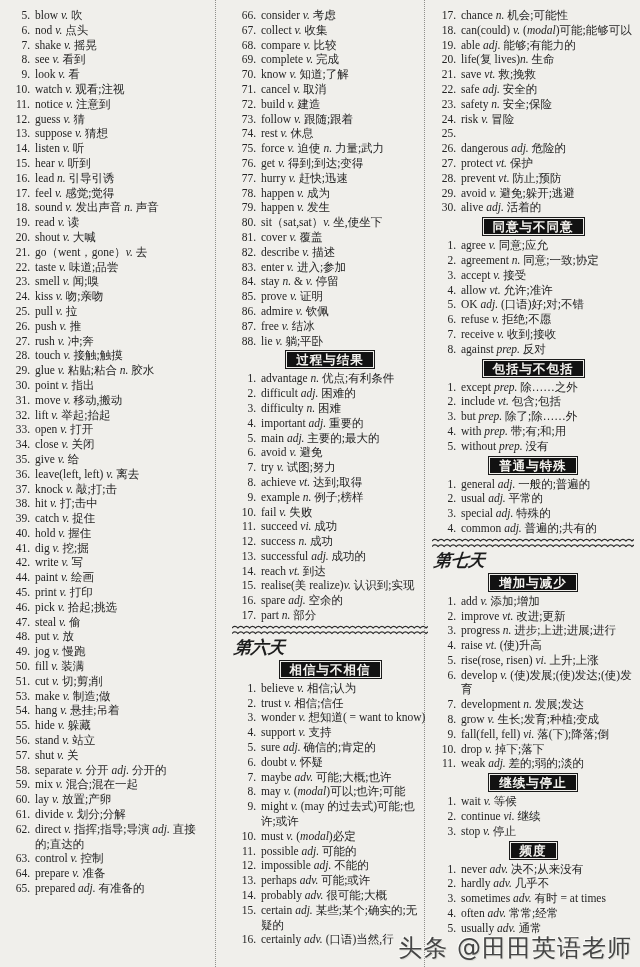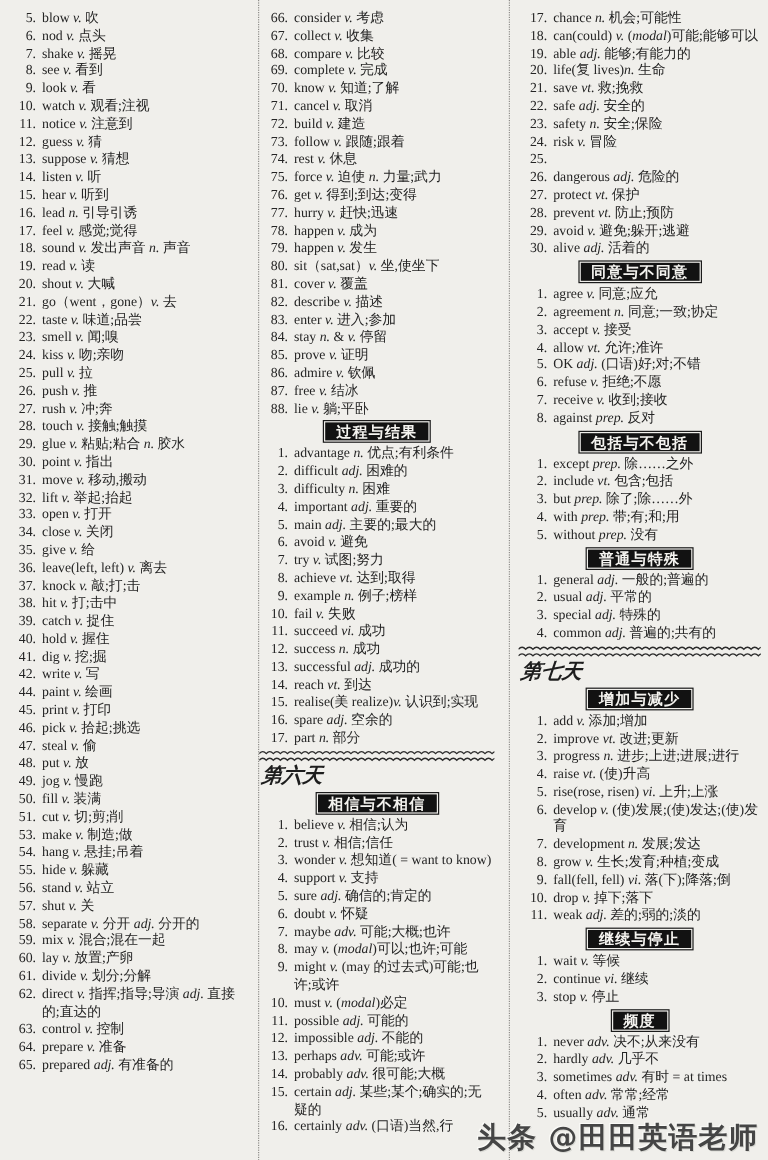--- a/index.html
+++ b/index.html
@@ -4,38 +4,38 @@
 <style>
   html,body{margin:0;padding:0;}
   body{
     width:640px;height:967px;position:relative;overflow:hidden;
     background:#f0efeb;color:#242424;
     font-family:"Liberation Serif","DejaVu Serif",serif;
   }
   .page{position:absolute;inset:0;}
   .col{position:absolute;top:8px;font-size:11.5px;line-height:14.8px;}
   .col1{left:6px;width:204px;}
-  .col2{left:216px;width:196px;}
+  .col2{left:232px;width:196px;}
   .col3{left:432px;width:202px;}
   .colsep{position:absolute;top:0;bottom:0;width:0;border-left:1px dotted #8f8e8a;}
   .sep1{left:215px;} .sep2{left:424px;}
   .entry{display:flex;align-items:baseline;}
   .entry .no{flex:0 0 24px;width:24px;text-align:right;margin-right:5px;}
   .entry .tx{flex:1;}
   .entry .tx i{font-style:italic;}
   .hdrwrap{width:-moz-fit-content;width:fit-content;margin:2px auto;border:1px solid #1b1b1b;padding:1px;background:#f0efeb;}
   .hdr{background:#121212;color:#f4f3ef;font-weight:bold;font-size:12.5px;line-height:15px;
        padding:0 9px;letter-spacing:1px;font-family:"DejaVu Sans","Liberation Sans",sans-serif;}
   .day{font-size:17px;font-weight:bold;font-style:italic;line-height:21px;margin:1px 0 1px 2px;
        font-family:"DejaVu Serif","Liberation Serif",serif;color:#1d1d1d;transform:skewX(-6deg);transform-origin:left;}
   svg.wave{display:block;width:100%;height:11px;margin:2px 0 1px 0;}
   .watermark{
     position:absolute;right:8px;bottom:3px;
     font-family:"DejaVu Sans","Liberation Sans",sans-serif;
-    font-size:24px;font-weight:bold;color:#454545;letter-spacing:1px;
+    font-size:24px;font-weight:normal;color:#454545;letter-spacing:1px;
     text-shadow:1px 1px 0 #dadad5,-1px -1px 0 #fbfbf8;
   }
 </style>
 </head>
 <body>
 
 <div class="page">
   <div class="colsep sep1"></div>
   <div class="colsep sep2"></div>
   <div class="col col1">

